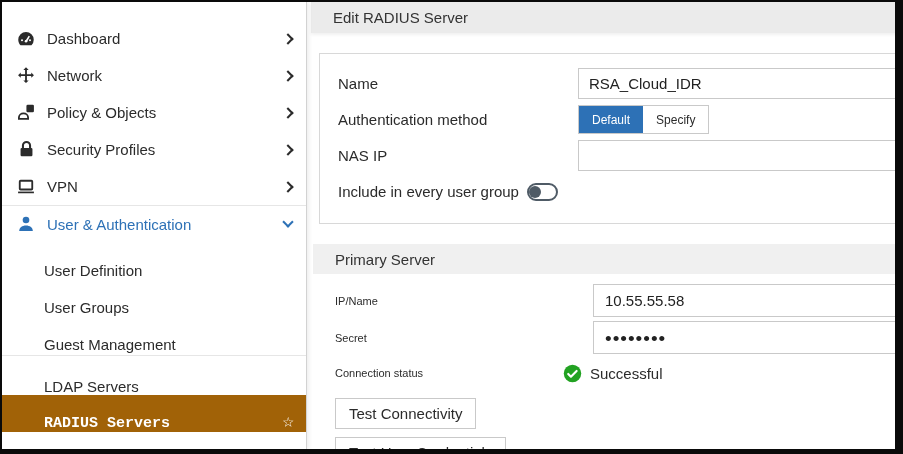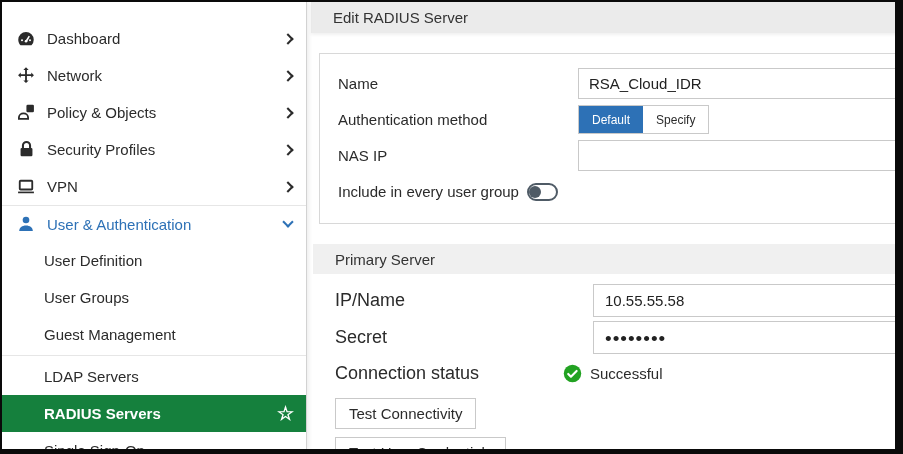--- a/index.html
+++ b/index.html
@@ -23,26 +23,26 @@
     padding:0 14px 0 13px; cursor:pointer;
     color:#2b2b2b; font-size:15px; font-weight:500;
   }
   .nav-item .icon { width:22px; display:flex; justify-content:center; align-items:center; }
   .nav-item .lbl { margin-left:10px; flex:1; white-space:nowrap; }
   .nav-item.active-section { color:#2d71b6; font-weight:400; border-top:1px solid #e6e6e6; }
   .chev { width:8px; height:8px; border-top:2.4px solid #2b2b2b; border-right:2.4px solid #2b2b2b; display:inline-block; }
   .chev.right { transform:rotate(45deg); }
   .chev.down  { transform:rotate(135deg); border-color:#2d71b6; margin-top:-4px; }
   .sub-item {
-    height:37px; display:flex; align-items:center;
+    height:37px; display:flex; align-items:flex-end;
     padding:0 12px 0 42px; cursor:pointer;
     color:#2b2b2b; font-size:15px; font-weight:500; white-space:nowrap;
   }
   .sub-item .lbl { flex:1; }
-  .sub-item.selected { background:#15803d; color:#fff; font-weight:600; }
+  .sub-item.selected { background:#a16207; color:#fff; font-weight:600;font-family:Liberation Mono, monospace; }
   .star { font-size:19px; color:#fff; line-height:1; }
   .sub-divider { border-top:1px solid #e6e6e6; height:0; margin:2px 0; }
 
   
   .content { flex:1; overflow:hidden; position:relative; background:#fff; padding-left:4px; }
   .page-header {
     height:31px; line-height:31px; background:#ebebeb;
     font-size:15px; color:#333; padding-left:22px;
     box-shadow:0 2px 3px rgba(0,0,0,0.06);
     margin-right:-14px;
@@ -77,21 +77,21 @@
     border-radius:50%; background:#4f5b66;
   }
 
   .section-band {
     margin:20px -14px 0 2px; height:30px; background:#f0f0f0;
     display:flex; align-items:center; padding-left:22px;
     font-size:15px; color:#333;
   }
   .psec { padding-left:24px; padding-top:10px; }
   .prow { display:flex; align-items:center; min-height:33px; margin-bottom:4px; }
-  .prow .flabel { flex:0 0 218px; font-size:18px; color:#2b2b2b; }
+  .prow .flabel { flex:0 0 218px; font-size:11px; color:#2b2b2b; }
   .p-input { flex:none; width:337px; height:33px; border:1px solid #c9c9c9; font-family:"Liberation Sans", sans-serif; font-size:15px; color:#222; padding:0 11px; outline:none;margin-left:40px; }
   .p-input.secret { font-size:19px; letter-spacing:1px; padding-top:2px; }
   .status { display:flex; align-items:center; padding-left:10px;justify-content:space-between; }
   .status svg { flex:0 0 auto; }
   .status .stext { font-size:15px; color:#2b2b2b; margin-left:8px; }
   .btn {
     display:inline-block; background:#fff; border:1px solid #c9c9c9;
     font-family:"Liberation Sans", sans-serif; font-size:15px; color:#2b2b2b;
     height:31px; padding:0 13px; margin:6px 0 2px 24px; cursor:pointer;
   }

